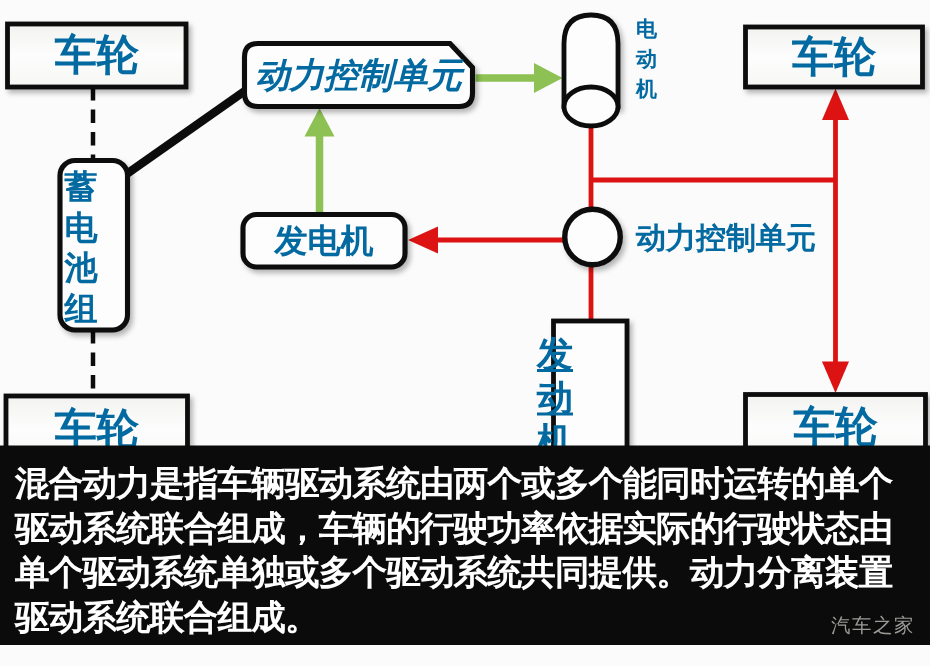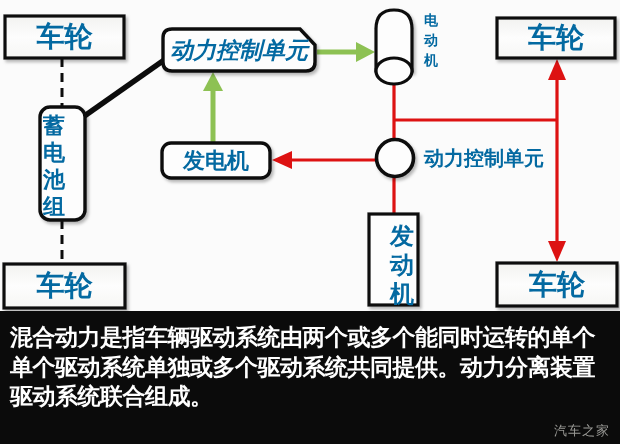--- a/index.html
+++ b/index.html
@@ -20,21 +20,21 @@
     display:block;text-align:center;
   }
   .lbl-wheel{font-size:28px;}
   .lbl-pcu{font-size:23px;letter-spacing:0px;}
   .lbl-gen{font-size:22px;}
   .lbl-split{font-size:20px;letter-spacing:0px;}
   .lbl-motor{font-size:14px;line-height:20px;width:22px;}
   .lbl-batt{font-size:22px;line-height:27px;width:26px;}
   .lbl-eng{font-size:24px;line-height:29px;width:28px;}
   .caption{
-    position:absolute;left:0;top:311px;width:620px;height:133px;
+    position:absolute;left:0;top:297px;width:620px;height:133px;
     background:#0b0b0b;color:#ffffff;font-weight:bold;
     padding:12px 0 0 10px;box-sizing:border-box;
   }
   .caption .cap-line{
     font-size:23px;line-height:29.5px;letter-spacing:-0.5px;white-space:nowrap;
   }
   .watermark{
     position:absolute;right:10px;bottom:4px;
     color:#9a9a96;font-size:13px;font-weight:normal;letter-spacing:1px;
   }
@@ -109,23 +109,24 @@
     <div class="lbl lbl-pcu" style="left:163px;top:29px;width:152px;height:42px;font-style:italic;">动力控制单元</div>
 
     <div class="lbl vert lbl-motor" style="left:420px;top:10px;">电动机</div>
 
     <div class="lbl vert lbl-batt" style="left:41px;top:112px;">蓄电池组</div>
 
     <div class="lbl lbl-gen" style="left:162px;top:143px;width:108px;height:35px;">发电机</div>
 
     <div class="lbl lbl-split" style="left:421px;top:146px;width:126px;height:25px;">动力控制单元</div>
 
-    <div class="lbl vert lbl-eng" style="left:388px;top:222px;">发动机</div>
+    <div class="lbl vert lbl-eng" style="left:356px;top:222px;text-decoration:underline;">发动机</div>
   </div>
 
   <div class="caption">
     <div class="cap-line">混合动力是指车辆驱动系统由两个或多个能同时运转的单个</div>
+    <div class="cap-line">驱动系统联合组成，车辆的行驶功率依据实际的行驶状态由</div>
     <div class="cap-line">单个驱动系统单独或多个驱动系统共同提供。动力分离装置</div>
     <div class="cap-line">驱动系统联合组成。</div>
     <div class="watermark">汽车之家</div>
   </div>
 
 </div>
 
 </body></html>

